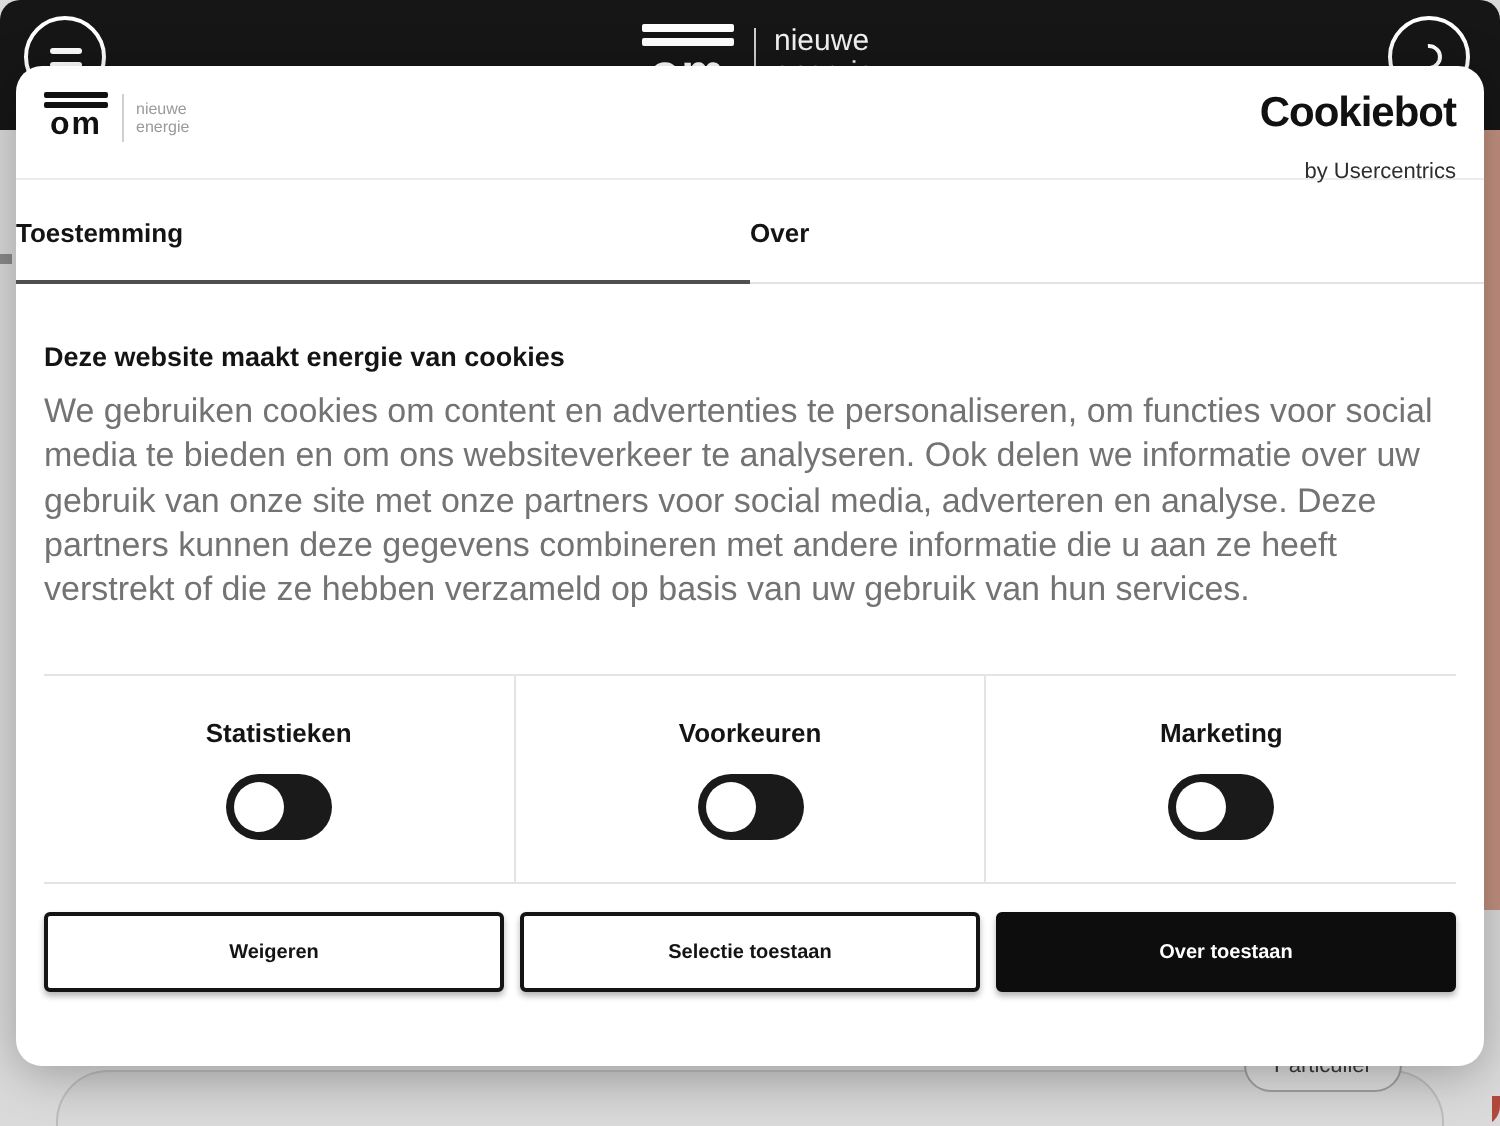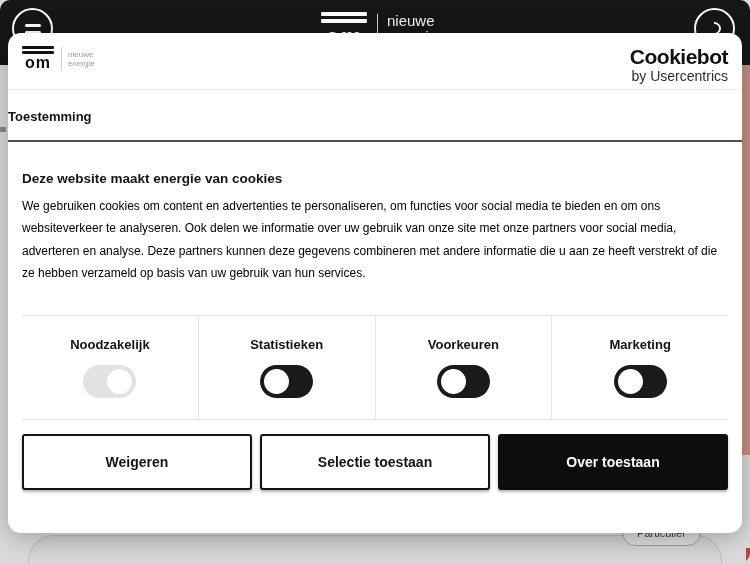--- a/index.html
+++ b/index.html
@@ -45,45 +45,45 @@
   .cb-header { height:57px; padding:10px 14px 0 14px; display:flex; justify-content:space-between;
     align-items:flex-start; border-bottom:1px solid #ececec; }
   .brand-mini { display:flex; align-items:flex-start; padding-top:3px; }
   .brand-mini .om-mark { width:32px; }
   .brand-mini .bar { height:3px; margin-bottom:2px; background:#111; }
   .brand-mini .om-text { color:#111; font-size:16px; line-height:13px; }
   .brand-mini .logo-divider { width:1px; height:24px; background:#d0d0d0; margin:1px 6px 0 7px; }
   .brand-mini .tagline { color:#9a9a9a; font-size:8px; line-height:9px; padding-top:4px; }
   .cookiebot-logo { text-align:right; padding-top:4px; cursor:pointer; }
   .cookiebot-logo .cb-word { font-size:21px; font-weight:bold; color:#111; letter-spacing:-0.5px; line-height:20px; }
-  .cookiebot-logo .cb-by { font-size:14px; color:#2d2d2d; margin-top:1px; }
+  .cookiebot-logo .cb-by { font-size:11px; color:#2d2d2d; margin-top:13px; }
 
   .cb-tabs { display:flex; border-bottom:1px solid #e3e3e3; height:52px; }
   .cb-tab { flex:1; text-align:left; font-size:13px; font-weight:bold; color:#141414;
     padding-top:19px; position:relative; cursor:pointer; }
   .cb-tab.active::after { content:""; position:absolute; left:0; right:0; bottom:-1px; height:2px; background:#4f4f4f; }
 
   .cb-content { padding:0 14px; }
   .cb-title { font-size:13.5px; font-weight:bold; color:#141414; margin-top:29px; }
-  .cb-desc { font-size:12px; color:#000000; line-height:22.3px; margin-top:9px; }
+  .cb-desc { font-size:17px; color:#737373; line-height:22.3px; margin-top:9px; }
 
   .cb-toggles { margin:31px 14px 0 14px; border-top:1px solid #e4e4e4; border-bottom:1px solid #e4e4e4;
     display:flex; height:105px; }
   .cat-col { flex:1; display:flex; flex-direction:column; align-items:center; padding-top:21px; }
   .cat-col + .cat-col { border-left:1px solid #e4e4e4; }
   .cat-label { font-size:13px; font-weight:bold; color:#141414; }
   .toggle { width:53px; height:33px; border-radius:17px; position:relative; margin-top:13px; cursor:pointer; }
   .toggle .knob { position:absolute; top:4px; width:25px; height:25px; border-radius:50%; background:#fff; }
   .toggle.locked { background:#e2e2e2; cursor:default; }
   .toggle.locked .knob { right:4px; }
   .toggle.off { background:#1a1a1a; }
   .toggle.off .knob { left:4px; }
 
   .cb-buttons { display:flex; gap:8px; margin:14px 14px 0 14px; }
-  .cb-btn { flex:1; height:56px; font-family:inherit; font-size:14px; font-weight:bold; border-radius:3px;
+  .cb-btn { flex:1; height:40px; font-family:inherit; font-size:10px; font-weight:bold; border-radius:3px;
     cursor:pointer; box-shadow:0 2px 3px rgba(0,0,0,0.3); }
   .cb-btn.ghost { background:#fff; border:2px solid #141414; color:#141414; }
   .cb-btn.solid { background:#0d0d0d; border:2px solid #0d0d0d; color:#fff; }
 </style>
 </head>
 <body>
 
 <div class="viewport">
 
   <div class="bg-bottom"></div>
@@ -132,34 +132,29 @@
         </div>
       </div>
       <div class="cookiebot-logo">
         <div class="cb-word">Cookiebot</div>
         <div class="cb-by">by Usercentrics</div>
       </div>
     </div>
 
     <div class="cb-tabs">
       <div class="cb-tab active">Toestemming</div>
+      <div class="cb-tab">Over</div>
     </div>
 
     <div class="cb-content">
       <div class="cb-title">Deze website maakt energie van cookies</div>
       <div class="cb-desc">We gebruiken cookies om content en advertenties te personaliseren, om functies voor social media te bieden en om ons websiteverkeer te analyseren. Ook delen we informatie over uw gebruik van onze site met onze partners voor social media, adverteren en analyse. Deze partners kunnen deze gegevens combineren met andere informatie die u aan ze heeft verstrekt of die ze hebben verzameld op basis van uw gebruik van hun services.</div>
     </div>
 
     <div class="cb-toggles">
-      <div class="cat-col">
-        <div class="cat-label">Noodzakelijk</div>
-        <div class="toggle locked">
-          <span class="knob"></span>
-        </div>
-      </div>
       <div class="cat-col">
         <div class="cat-label">Statistieken</div>
         <div class="toggle off">
           <span class="knob"></span>
         </div>
       </div>
       <div class="cat-col">
         <div class="cat-label">Voorkeuren</div>
         <div class="toggle off">
           <span class="knob"></span>

